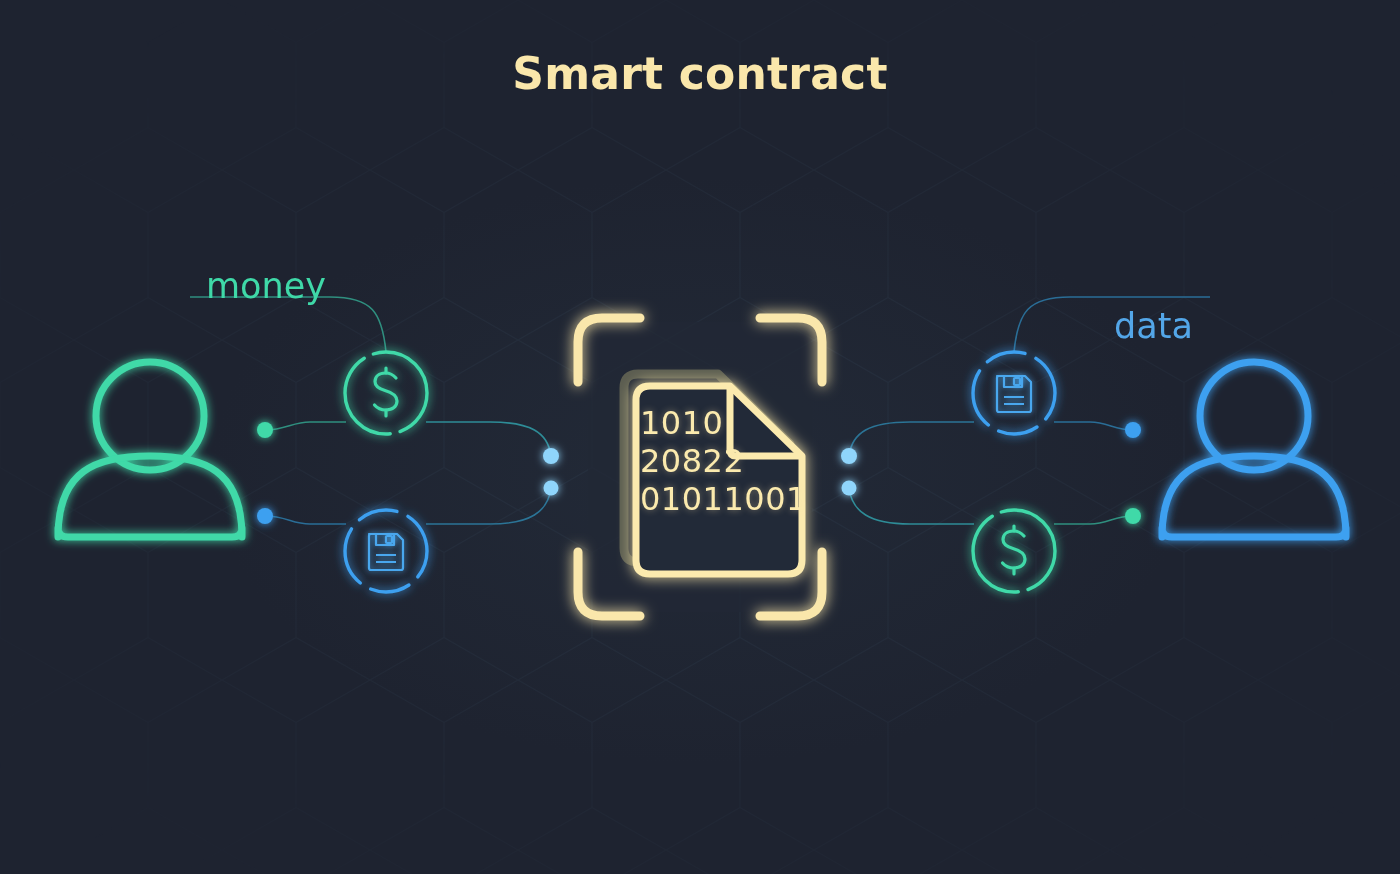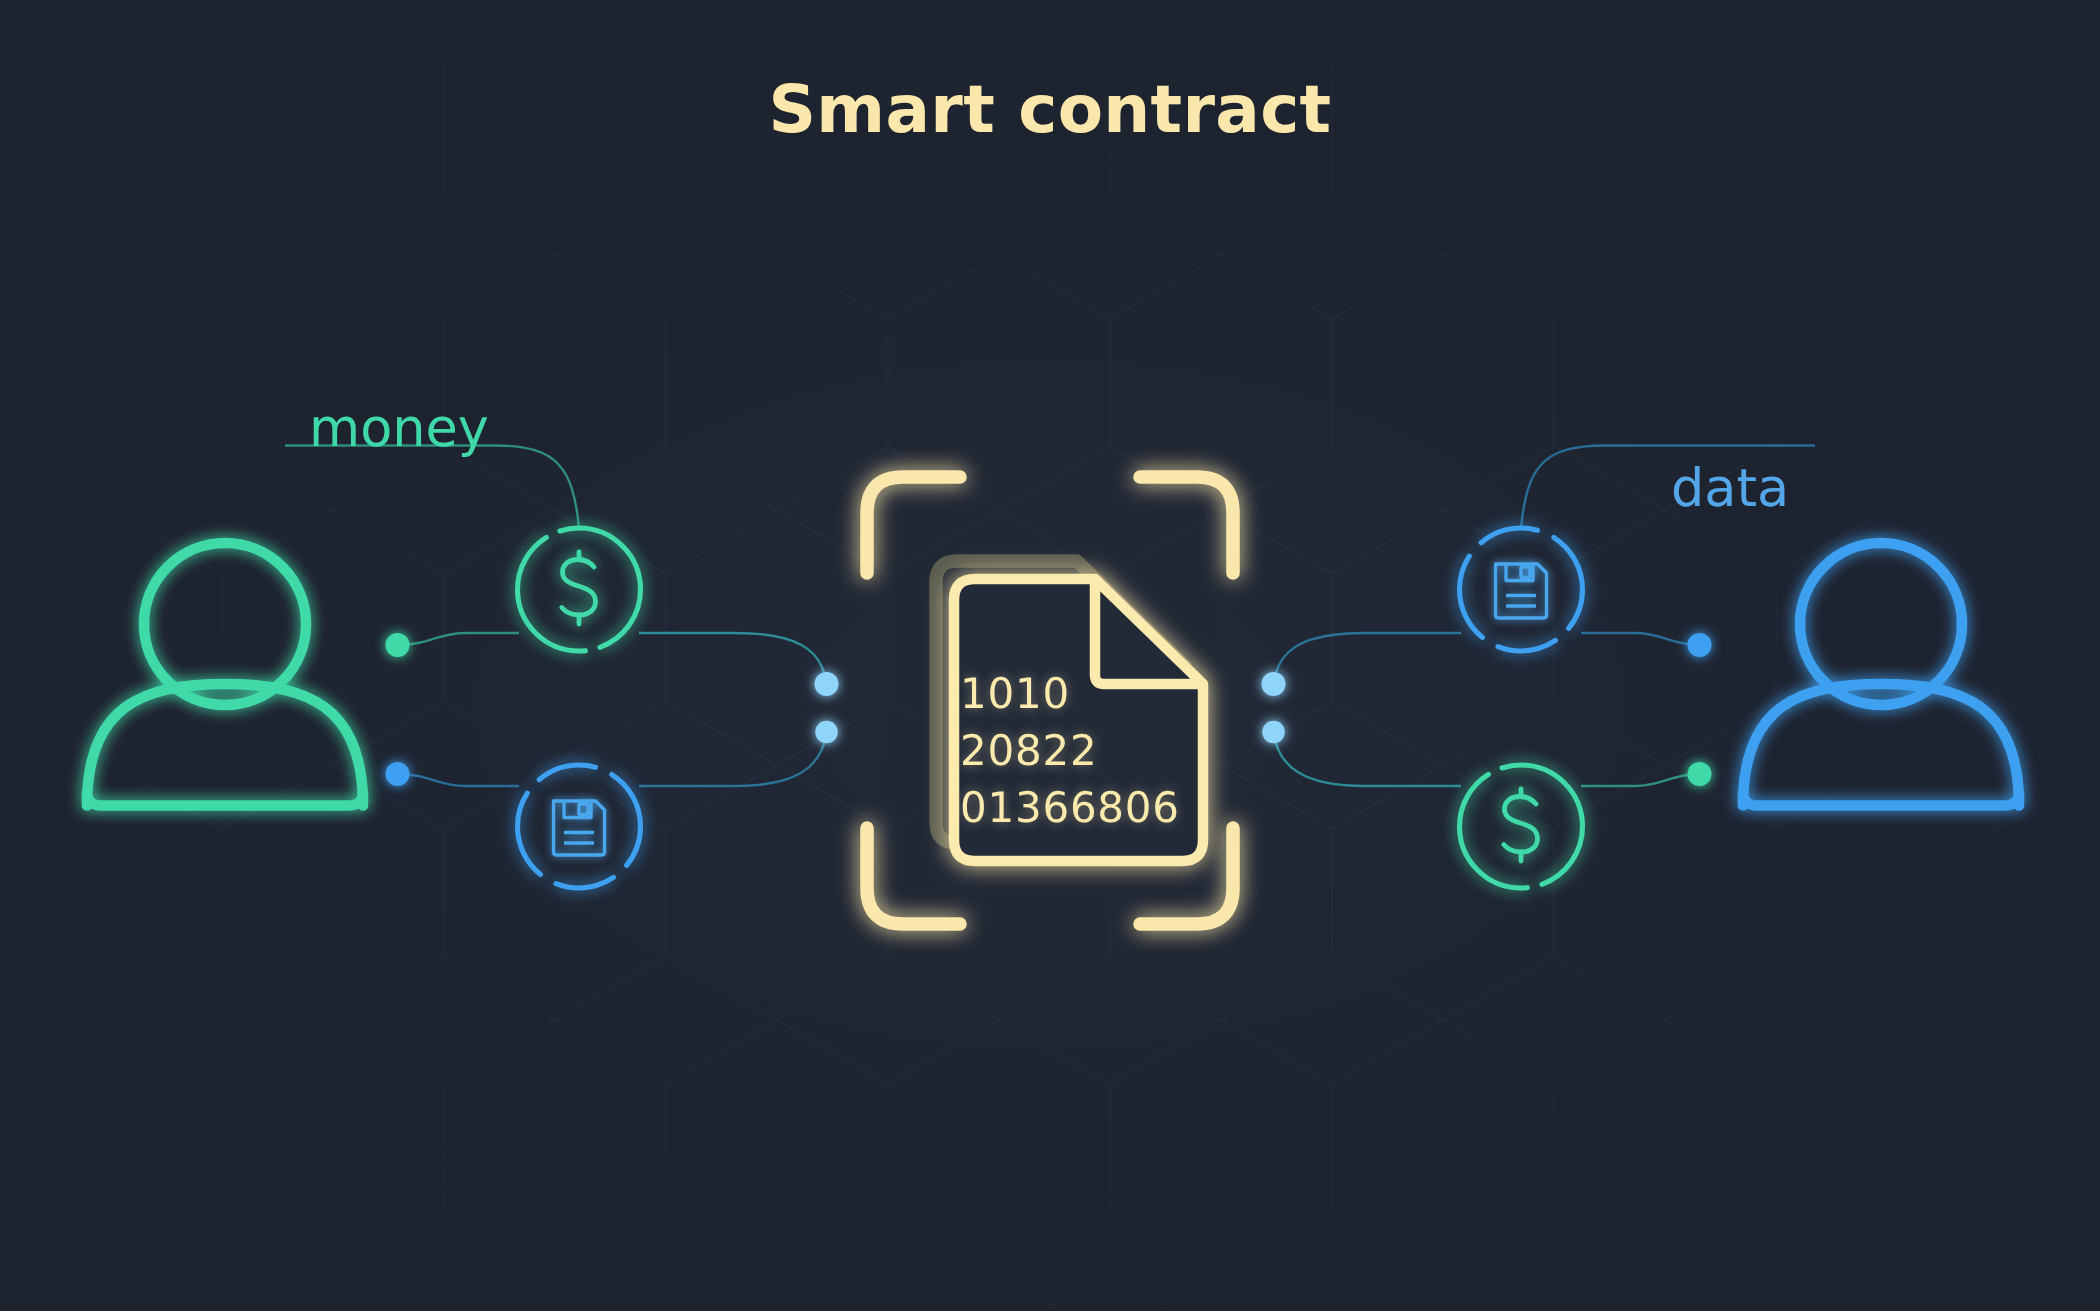--- a/index.html
+++ b/index.html
@@ -73,26 +73,25 @@
   }
 
   
   #binary-block {
     position: absolute;
     left: 640px;
     top: 404px;
     width: 160px;
     color: #fbeaae;
     font-family: "DejaVu Sans", sans-serif;
-    font-size: 28px;
+    font-size: 32px;
     line-height: 38px;
     letter-spacing: 0.5px;
     text-align: left;
     text-shadow: 0 0 7px rgba(250,229,170,0.45);
-    margin-top: 40px;
   }
   #binary-block div { white-space: nowrap; }
 </style>
 </head>
 <body>
 
 <div id="stage">
 
   <svg id="hexbg" viewBox="0 0 1400 874" xmlns="http://www.w3.org/2000/svg">
     <defs>
@@ -266,16 +265,16 @@
   </svg>
 
   <div id="title">Smart contract</div>
 
   <div class="edge-label" id="label-money">money</div>
   <div class="edge-label" id="label-data">data</div>
 
   <div id="binary-block">
     <div>1010</div>
     <div>20822</div>
-    <div>01366806</div>
+    <div>01011001</div>
   </div>
 
 </div>
 
 </body></html>

